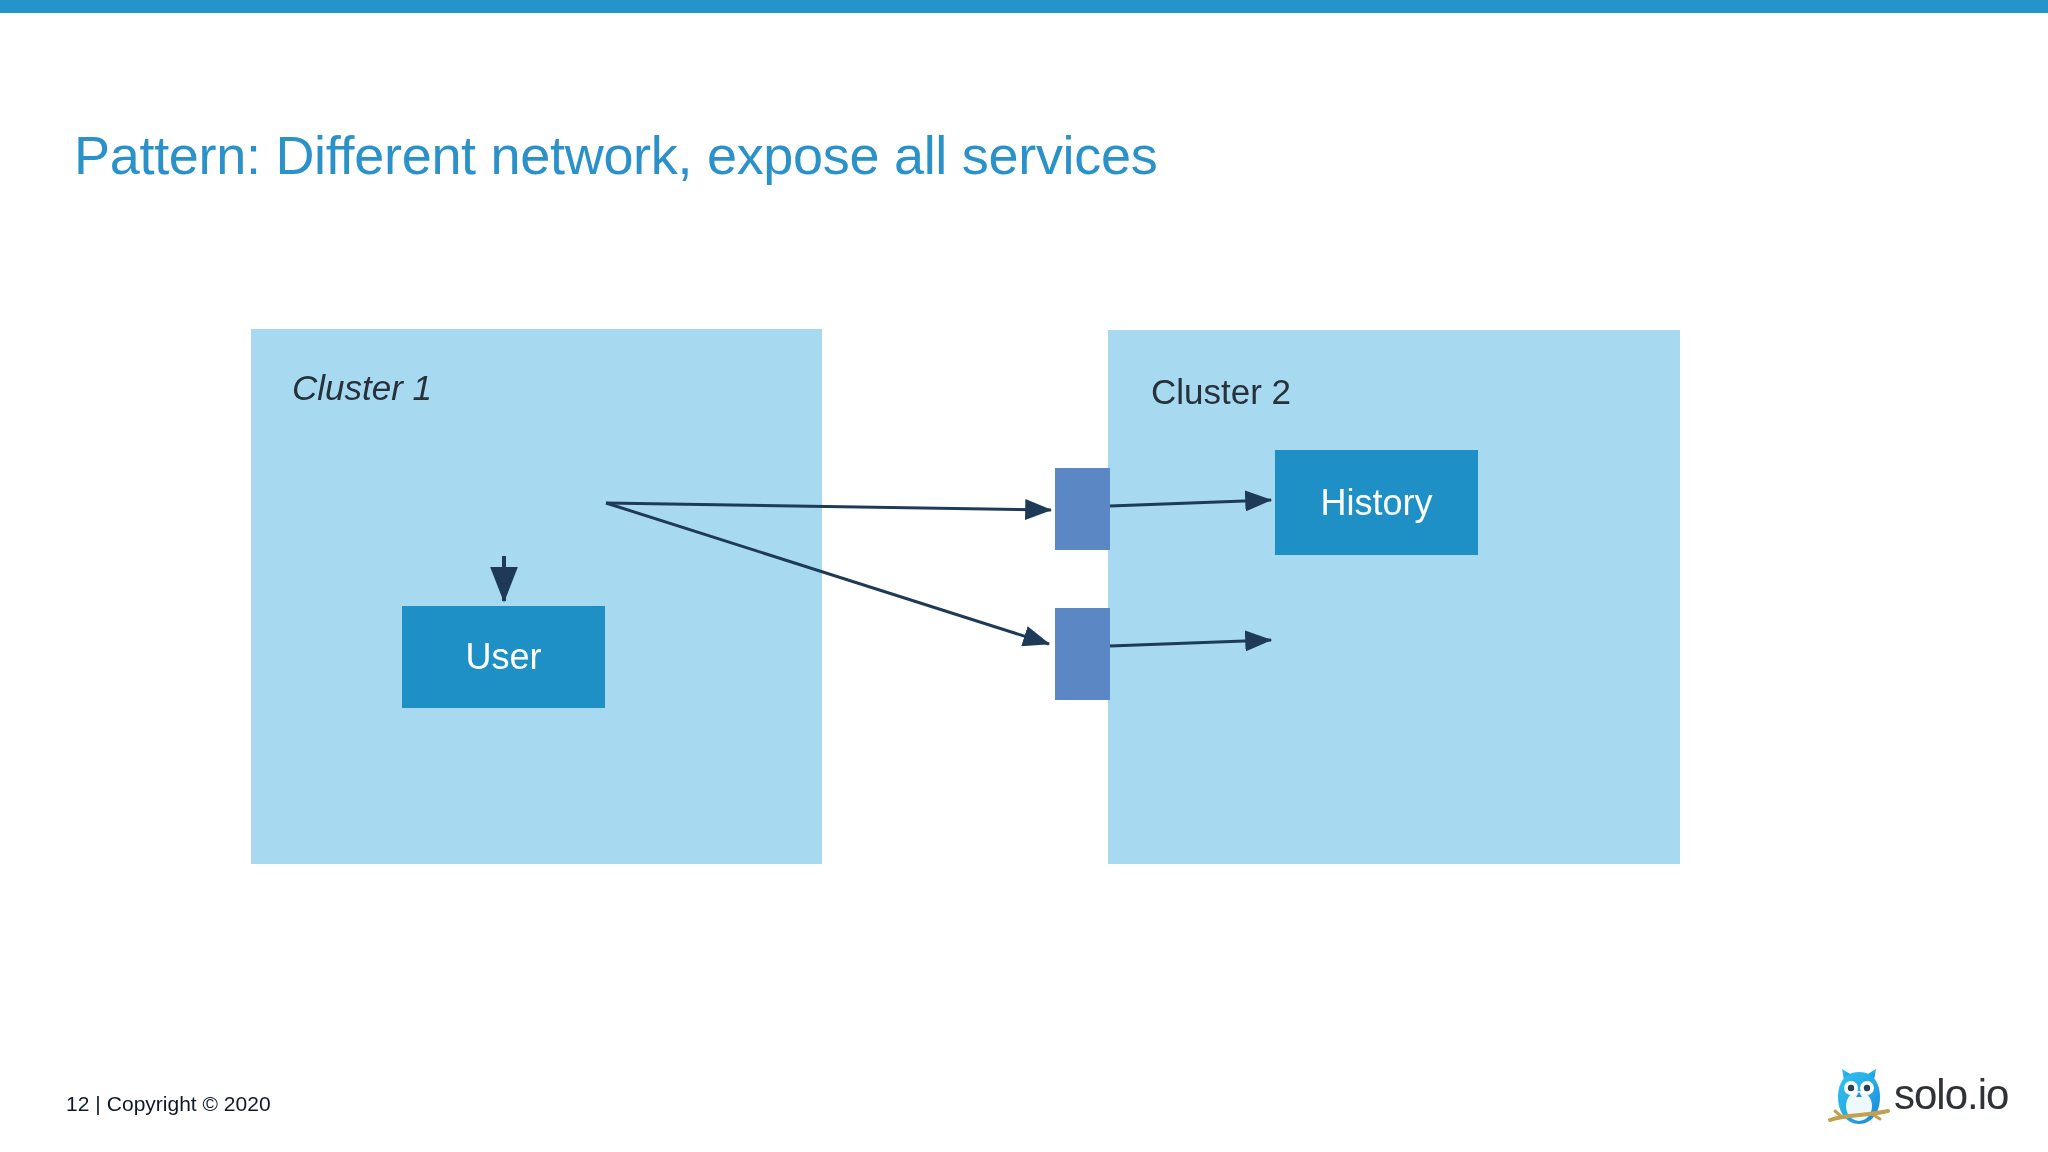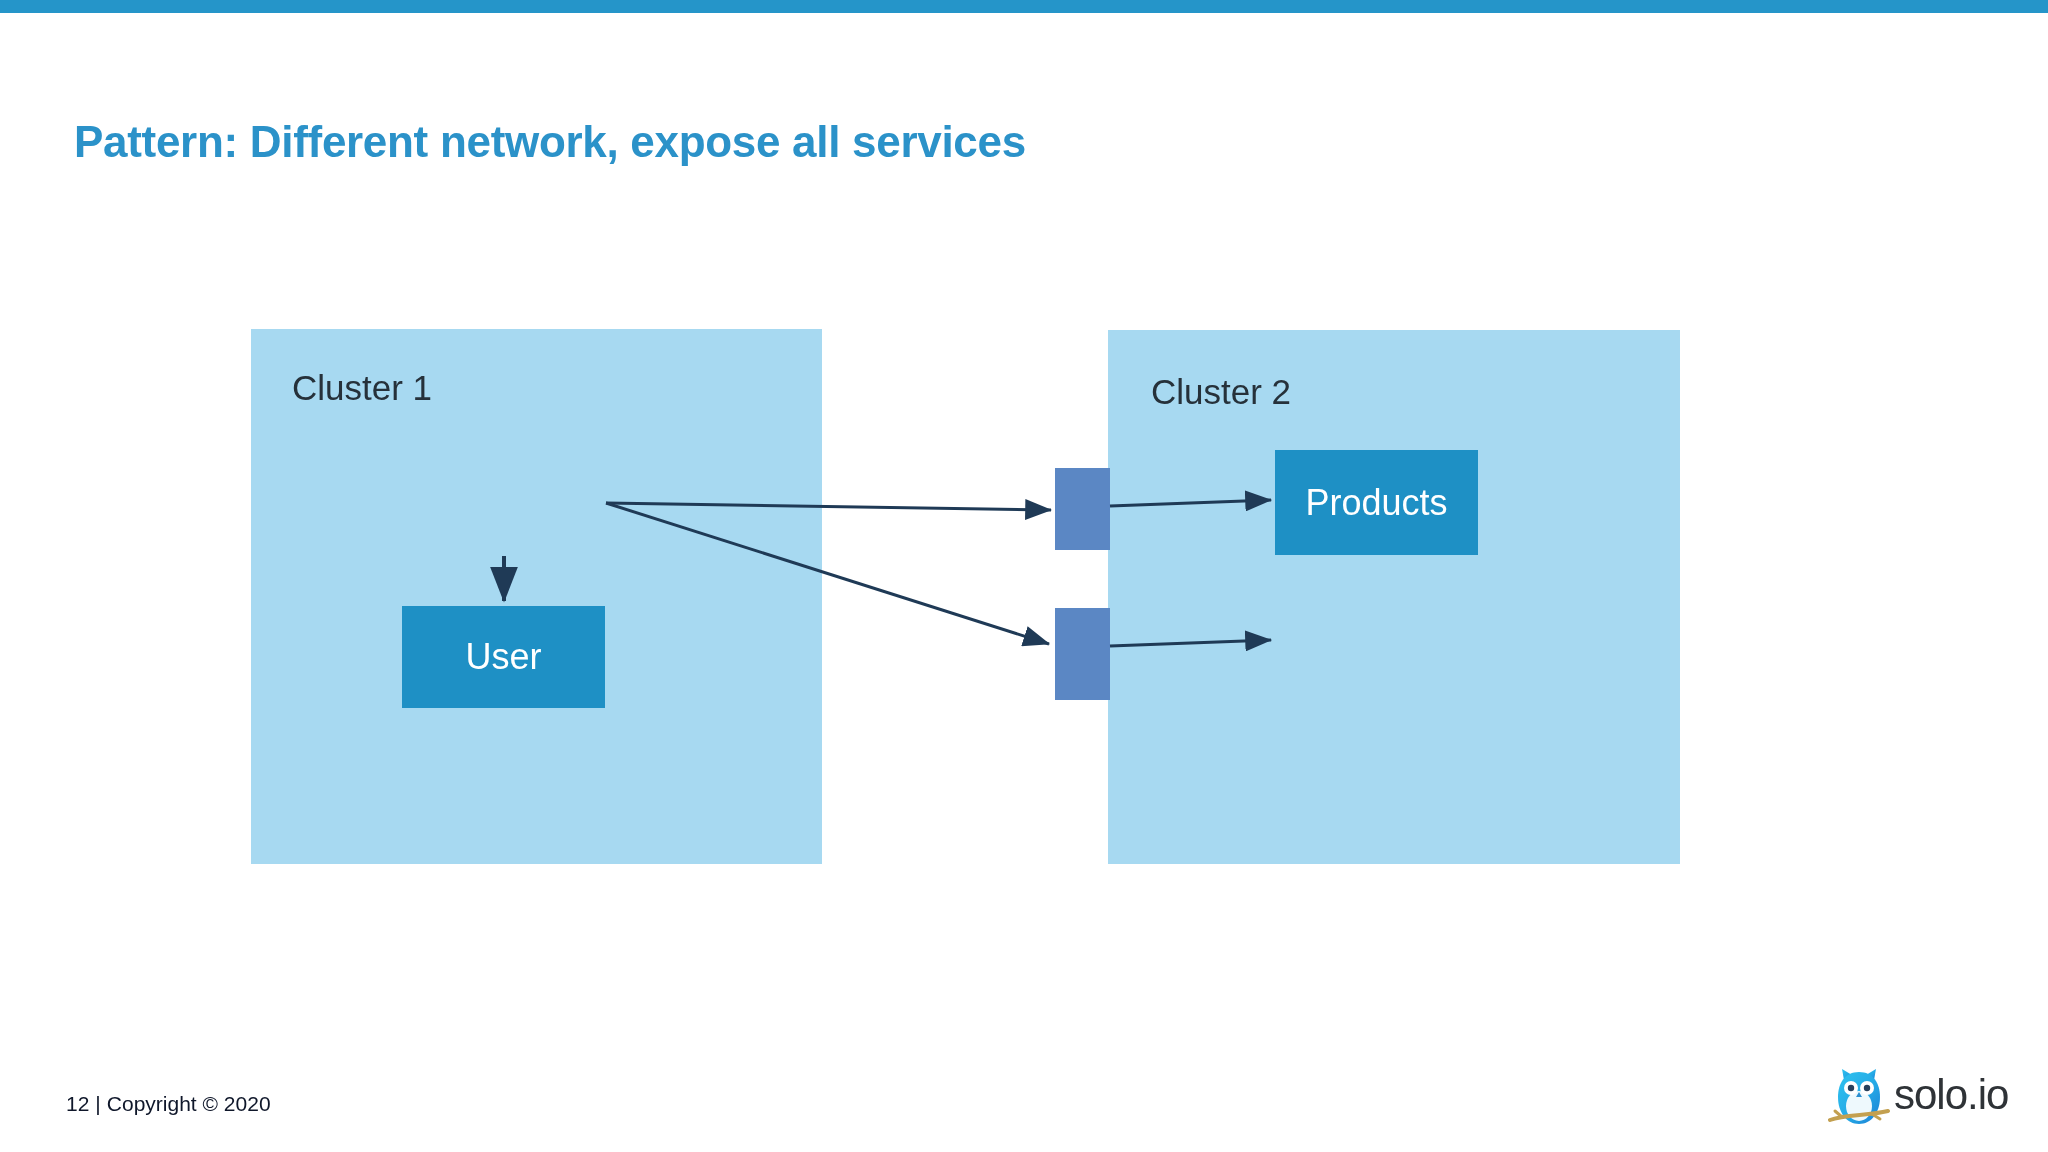--- a/index.html
+++ b/index.html
@@ -27,23 +27,23 @@
     height: 13px;
     background: #2595c9;
   }
 
   
   #slide-title {
     position: absolute;
     left: 74px;
     top: 88px;
     width: 1800px;
-    font-size: 44px;
+    font-size: 54px;
     line-height: 1.15;
-    font-weight: 700;
+    font-weight: 400;
     color: #2b92c9;
     letter-spacing: -0.3px;
     white-space: nowrap;
   }
 
   
   #diagram {
     position: absolute;
     left: 0; top: 0;
     width: 2048px;
@@ -122,32 +122,32 @@
 
 <div id="slide">
 
   <div id="top-bar"></div>
 
   <h1 id="slide-title">Pattern: Different network, expose all services</h1>
 
   <div id="diagram">
 
     <div class="cluster-box" style="left:251px; top:329px; width:571px; height:535px;"></div>
-    <div class="cluster-label" style="left:292px; top:368px;">Cluster 1</div>
+    <div class="cluster-label" style="left:292px; top:368px;font-style:italic;">Cluster 1</div>
 
     <div class="cluster-box" style="left:1108px; top:330px; width:572px; height:534px;"></div>
     <div class="cluster-label" style="left:1151px; top:372px;">Cluster 2</div>
 
 
     <div class="service-box" style="left:402px; top:606px; width:203px; height:102px;">
       <span class="service-label">User</span>
     </div>
 
     <div class="service-box" style="left:1275px; top:450px; width:203px; height:105px;">
-      <span class="service-label">Products</span>
+      <span class="service-label">History</span>
     </div>
 
 
     <div class="gateway-bar" style="left:1055px; top:468px; width:55px; height:82px;"></div>
     <div class="gateway-bar" style="left:1055px; top:608px; width:55px; height:92px;"></div>
 
     <svg id="arrow-layer" viewBox="0 0 2048 1152" width="2048" height="1152">
       <defs>
         <marker id="arrowhead" markerWidth="9" markerHeight="7" refX="8.6" refY="3.5" orient="auto" markerUnits="strokeWidth">
           <polygon points="0 0, 9 3.5, 0 7" fill="#1f3a56"></polygon>

